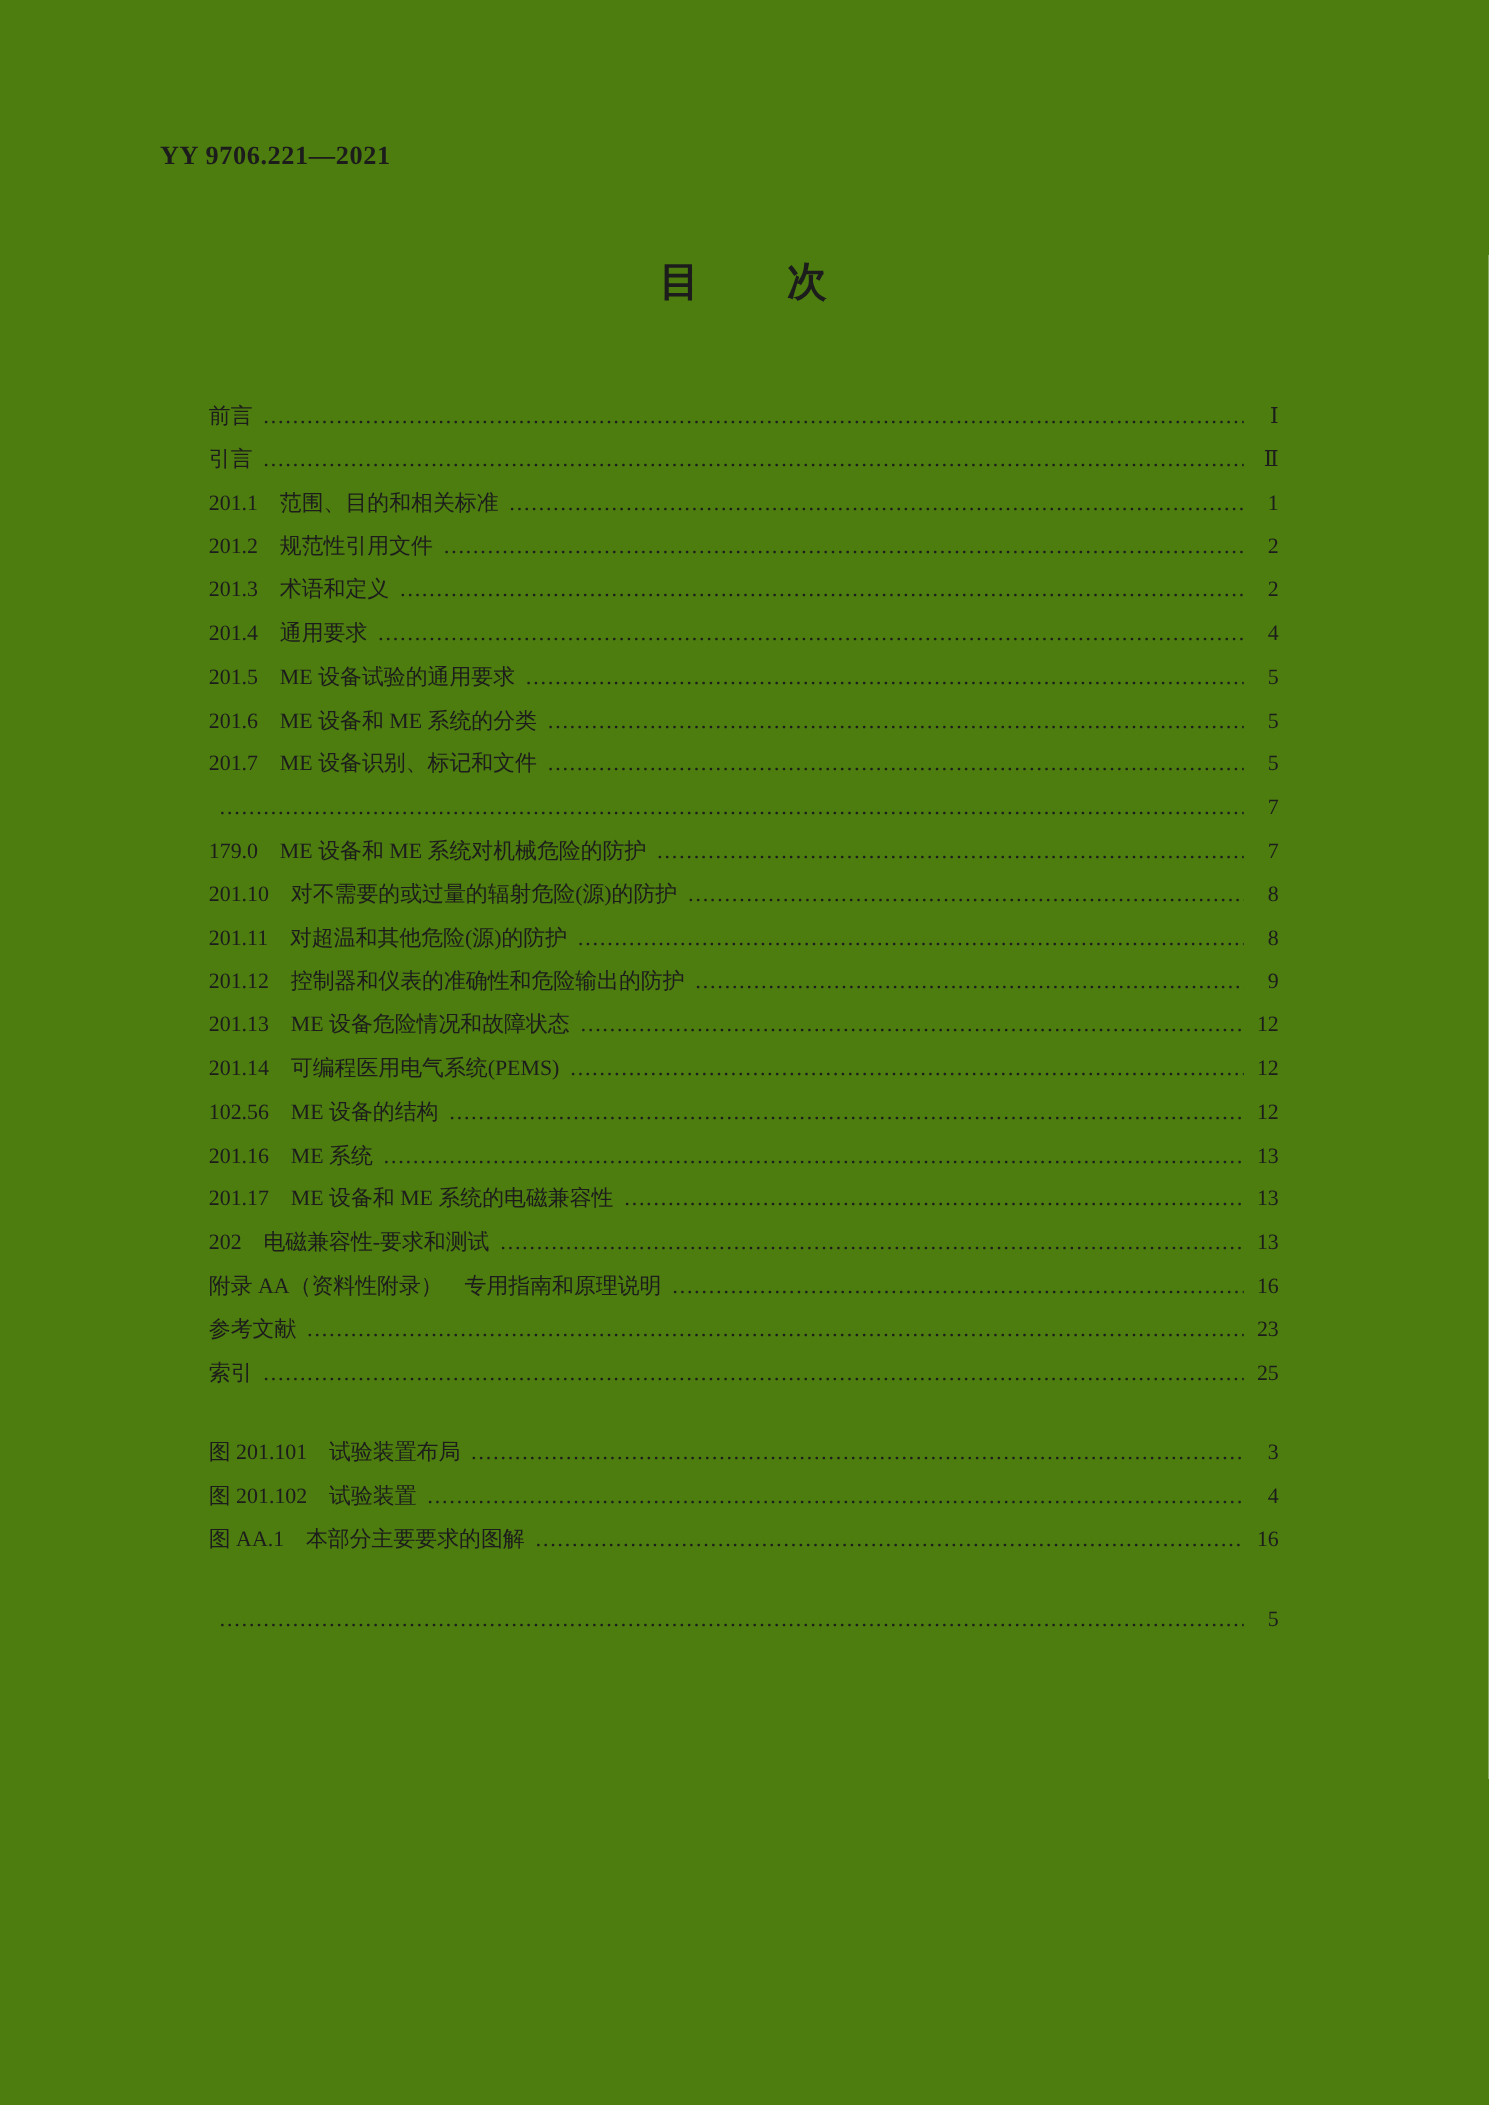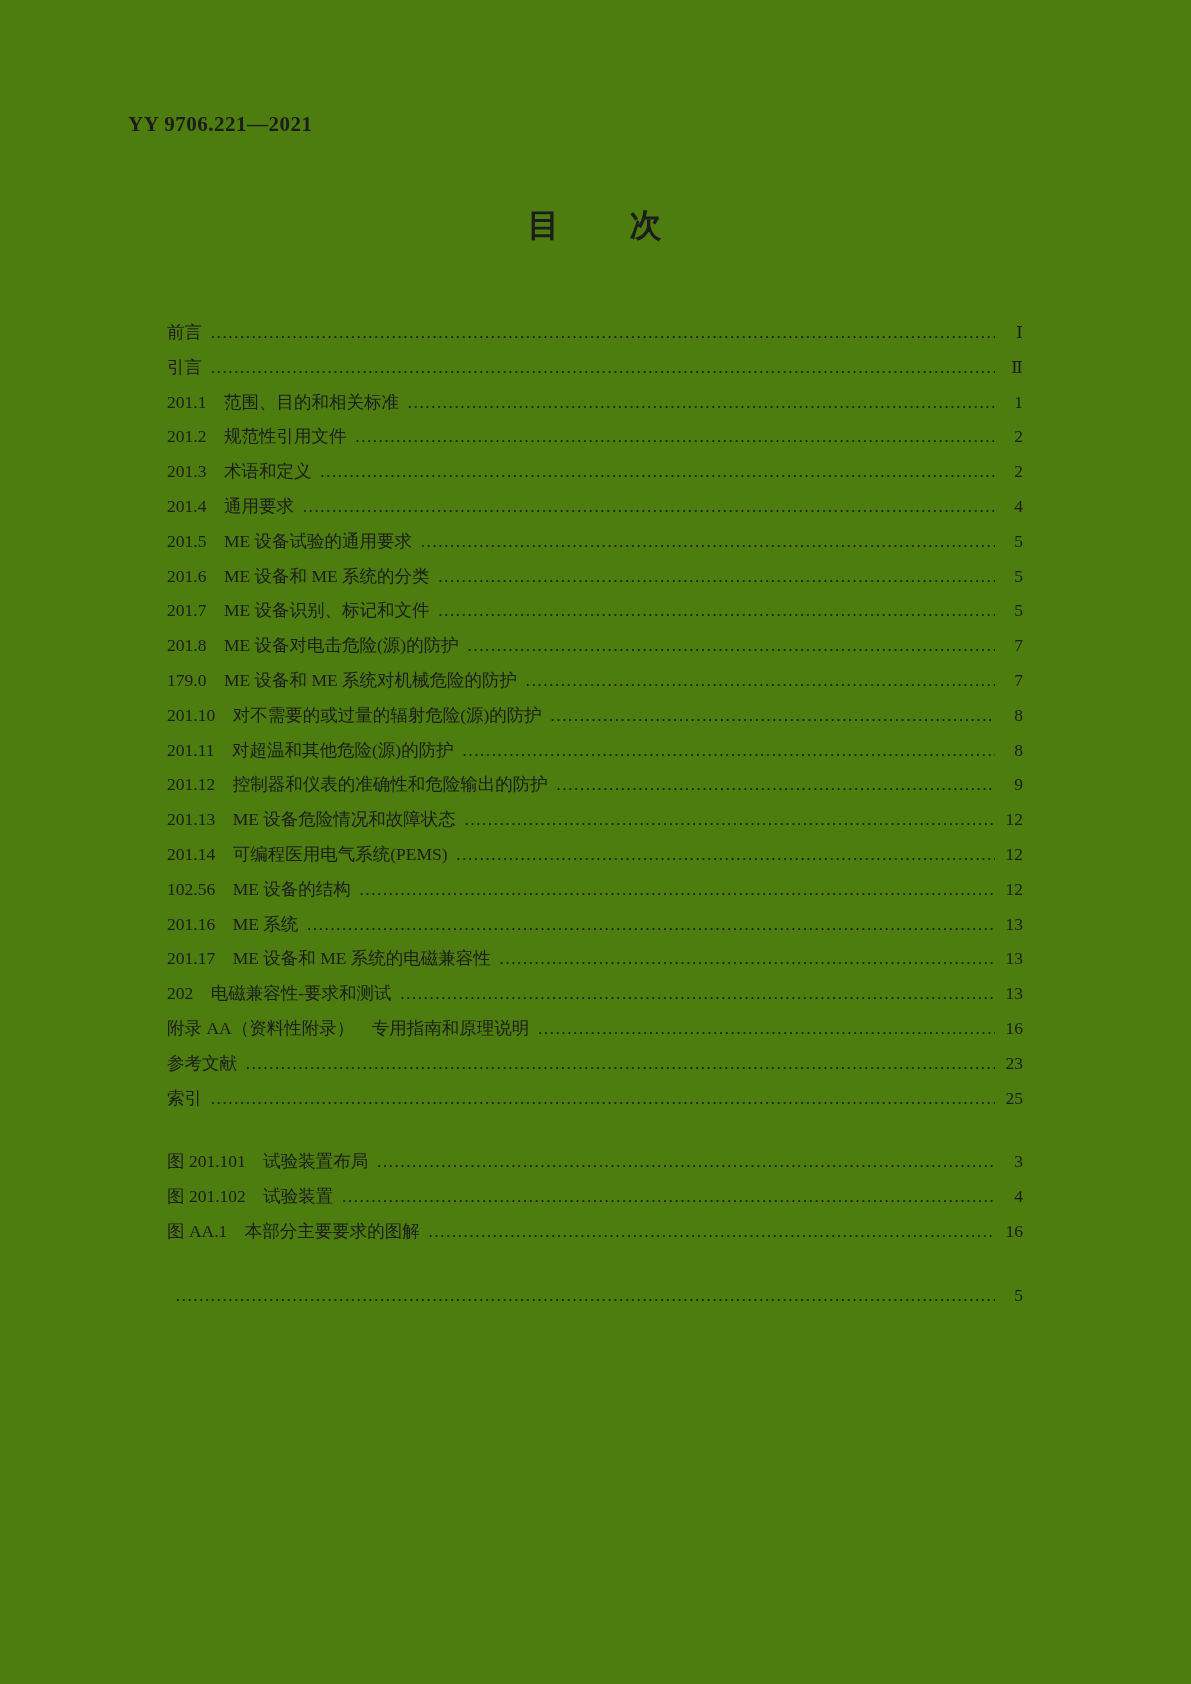--- a/index.html
+++ b/index.html
@@ -130,21 +130,20 @@
           <span class="toc-page">5</span>
         </div>
 
         <div class="toc-row">
           <span class="toc-label">201.7　ME 设备识别、标记和文件</span>
           <span class="toc-leader">………………………………………………………………………………………………………………………………………………………………</span>
           <span class="toc-page">5</span>
         </div>
 
         <div class="toc-row">
-          <span class="toc-label">201.8　ME 设备对电击危险(源)的防护</span>
           <span class="toc-leader">………………………………………………………………………………………………………………………………………………………………</span>
           <span class="toc-page">7</span>
         </div>
 
         <div class="toc-row">
           <span class="toc-label">179.0　ME 设备和 ME 系统对机械危险的防护</span>
           <span class="toc-leader">………………………………………………………………………………………………………………………………………………………………</span>
           <span class="toc-page">7</span>
         </div>
 

